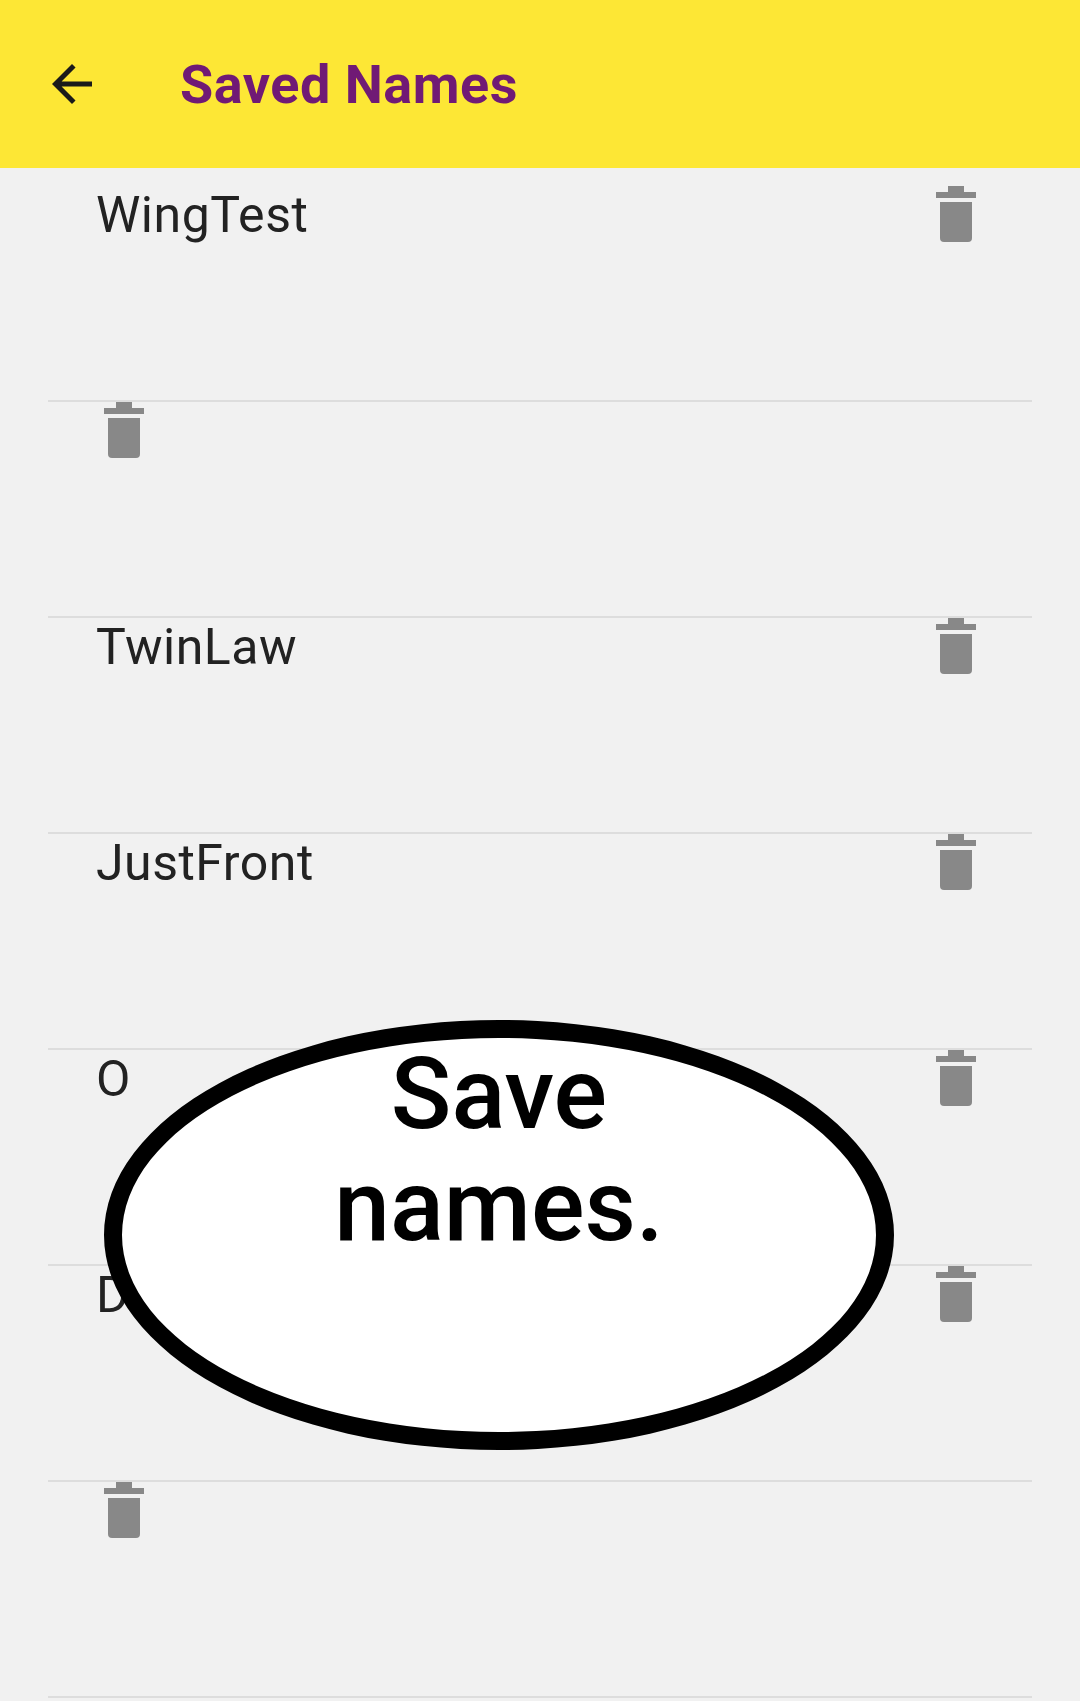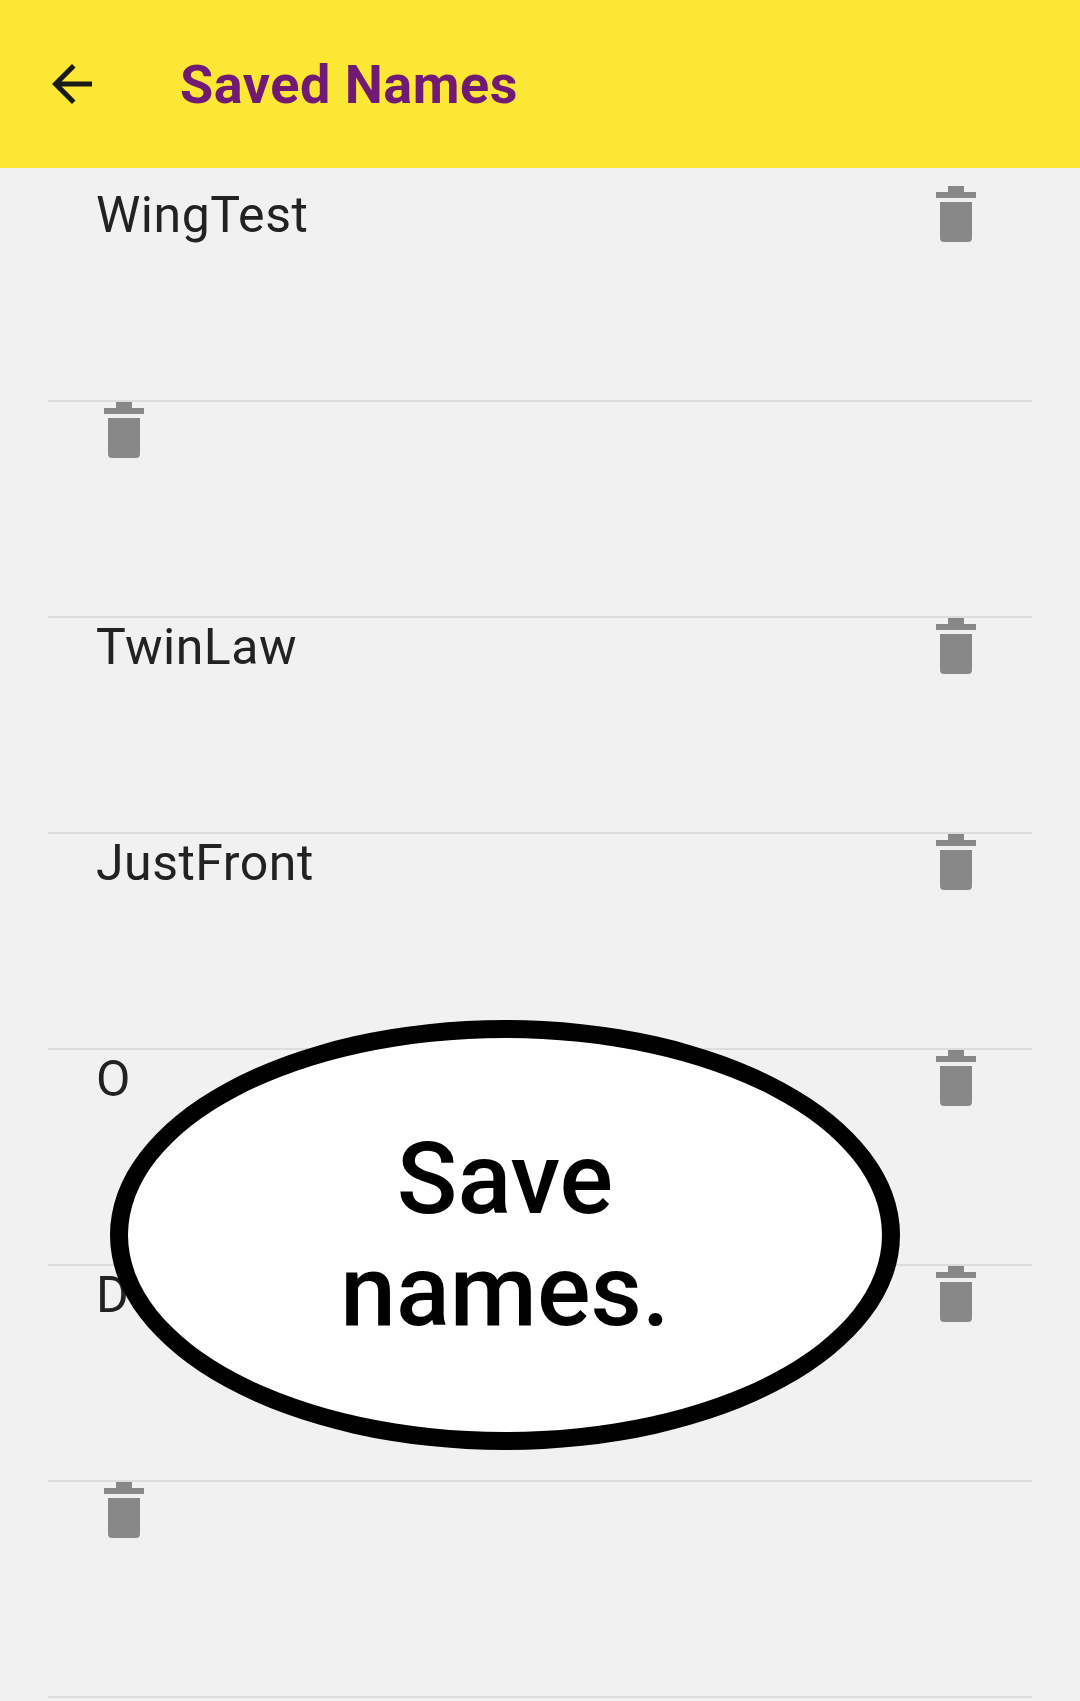--- a/index.html
+++ b/index.html
@@ -67,31 +67,30 @@
     height: 56px;
     display: flex;
     align-items: center;
     justify-content: center;
     cursor: pointer;
   }
   .trash svg { width: 48px; height: 56px; }
   
   .overlay-ellipse {
     position: absolute;
-    left: 110px;
+    left: 104px;
     top: 1020px;
     width: 790px;
     height: 430px;
     border-radius: 50%;
     background: #fff;
     border: 18px solid #000;
     display: flex;
     flex-direction: column;
     align-items: center;
-    justify-content: center;
     line-height: 1.12;
   }
   .overlay-ellipse .ln {
     font-size: 100px;
     font-weight: 500;
     color: #000;
     text-align: center;
   }
   .overlay-ellipse .ln.hl { color: #ee0000; }
 </style>

